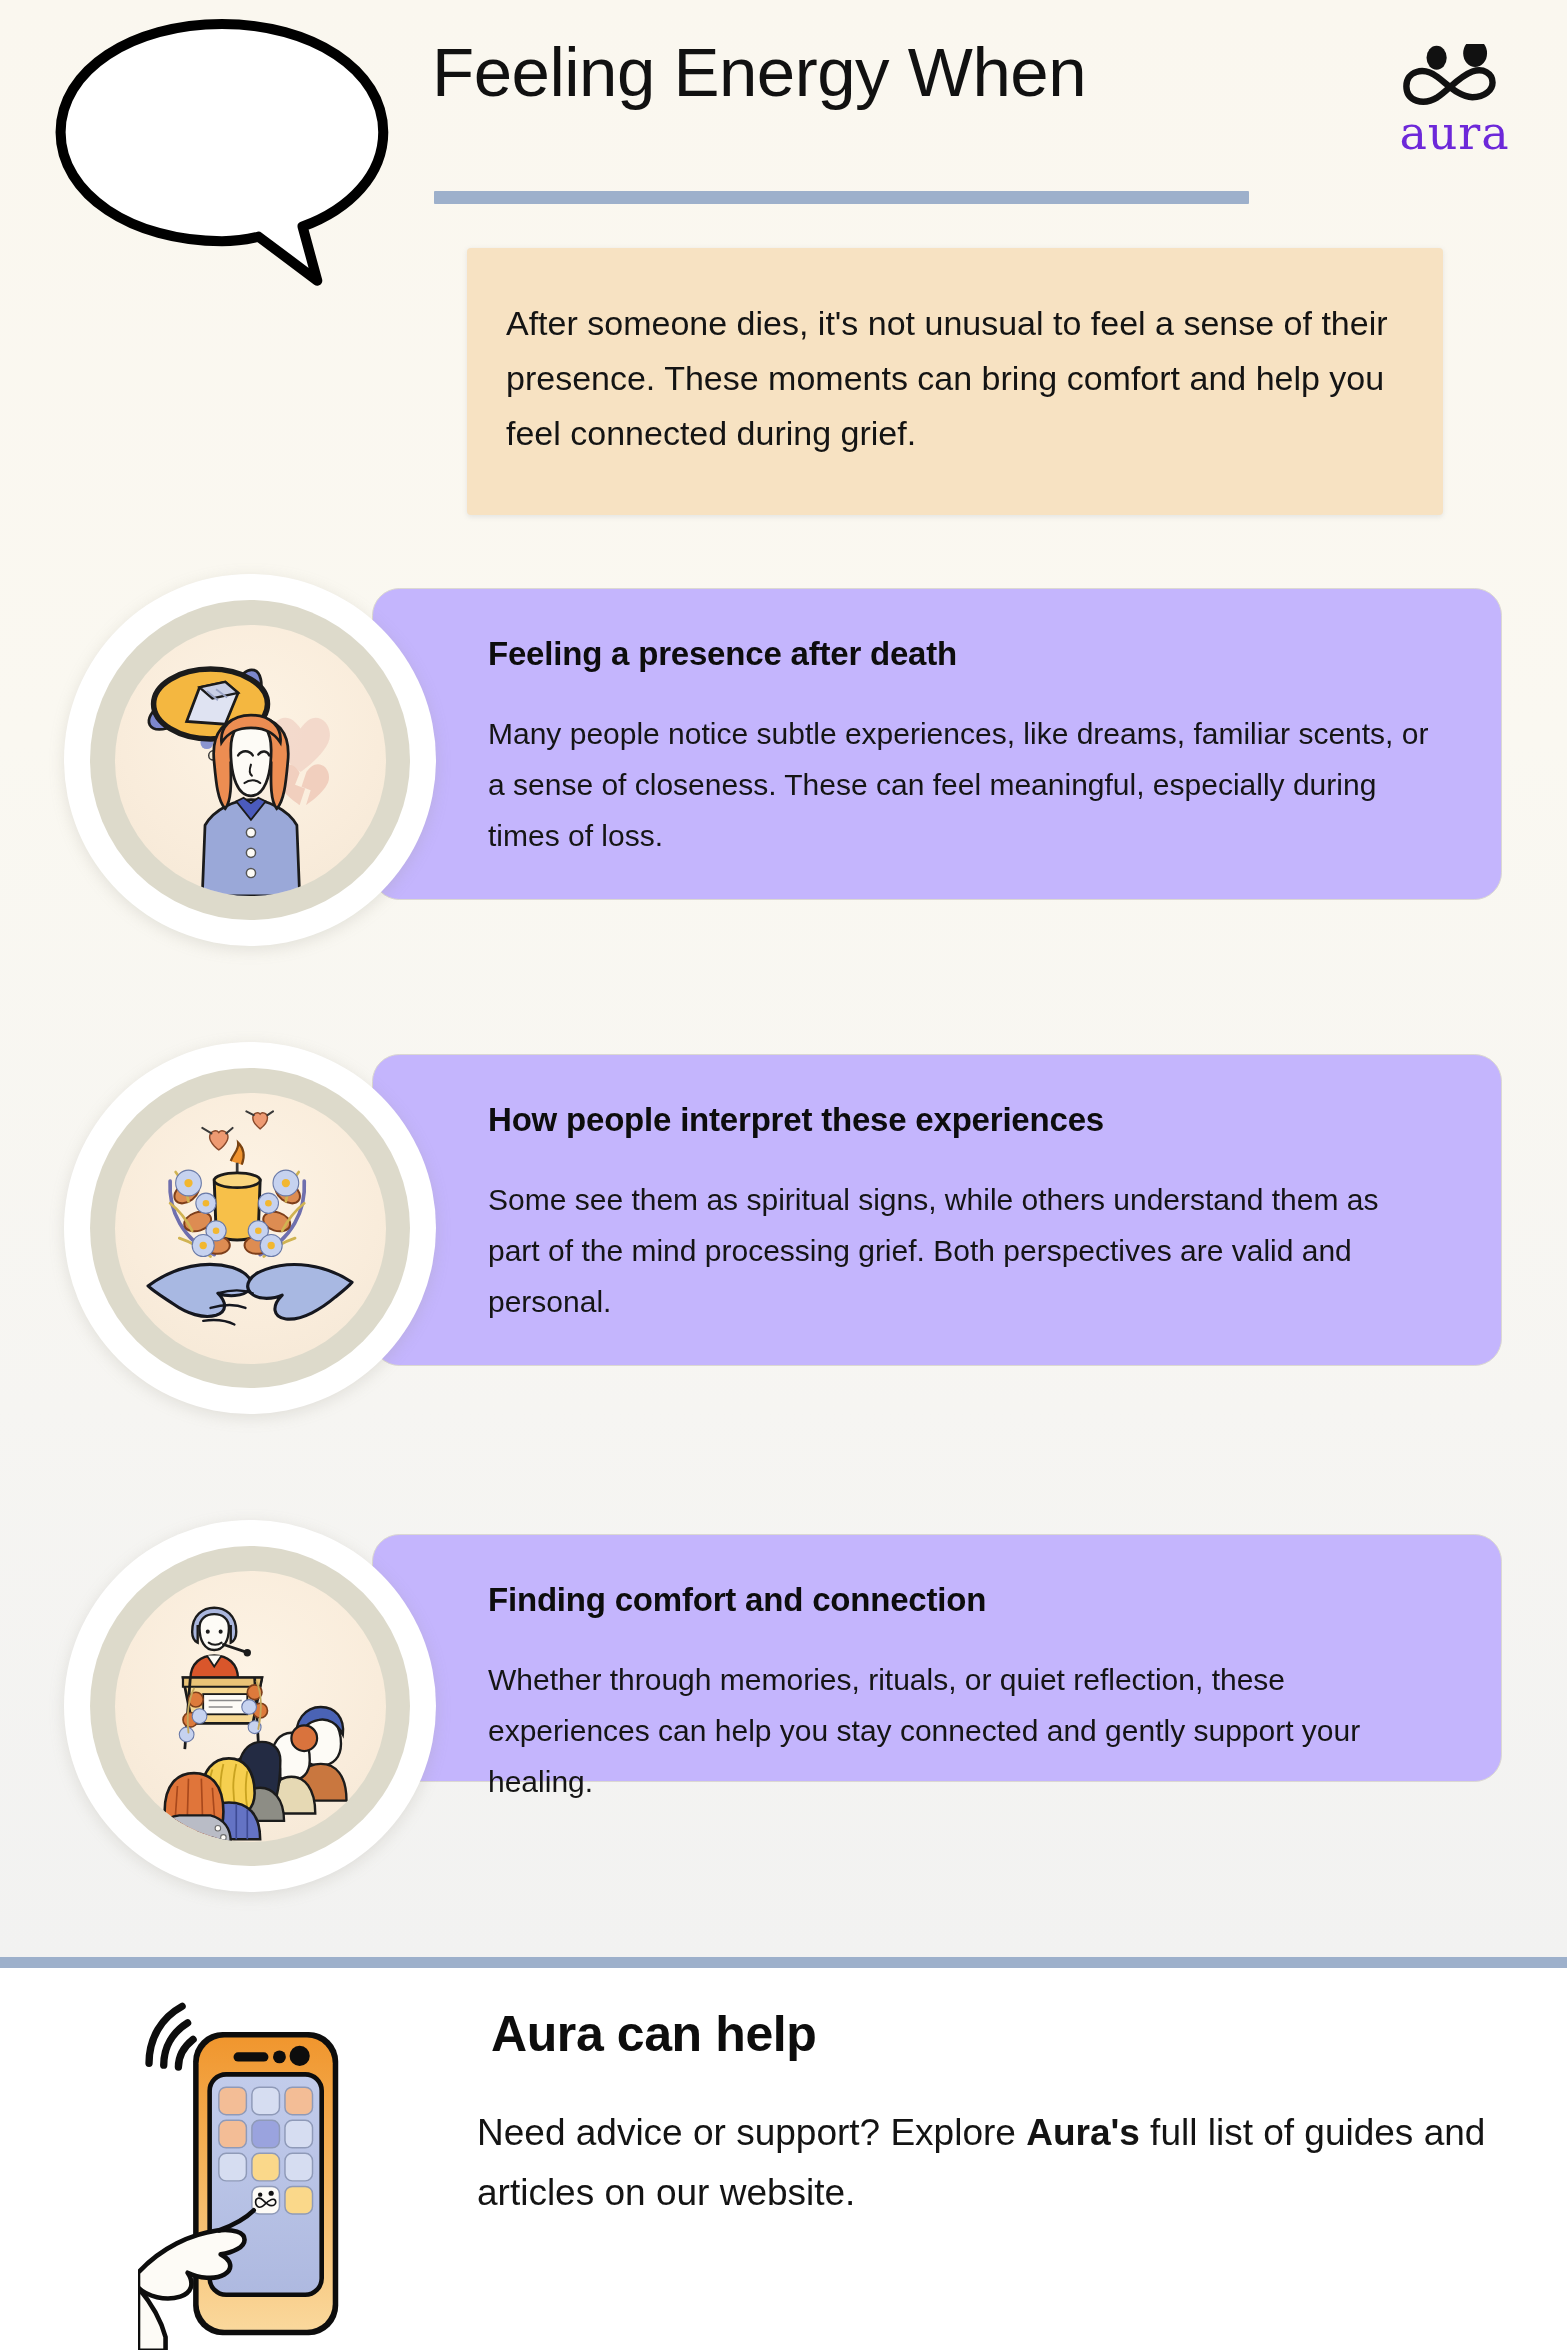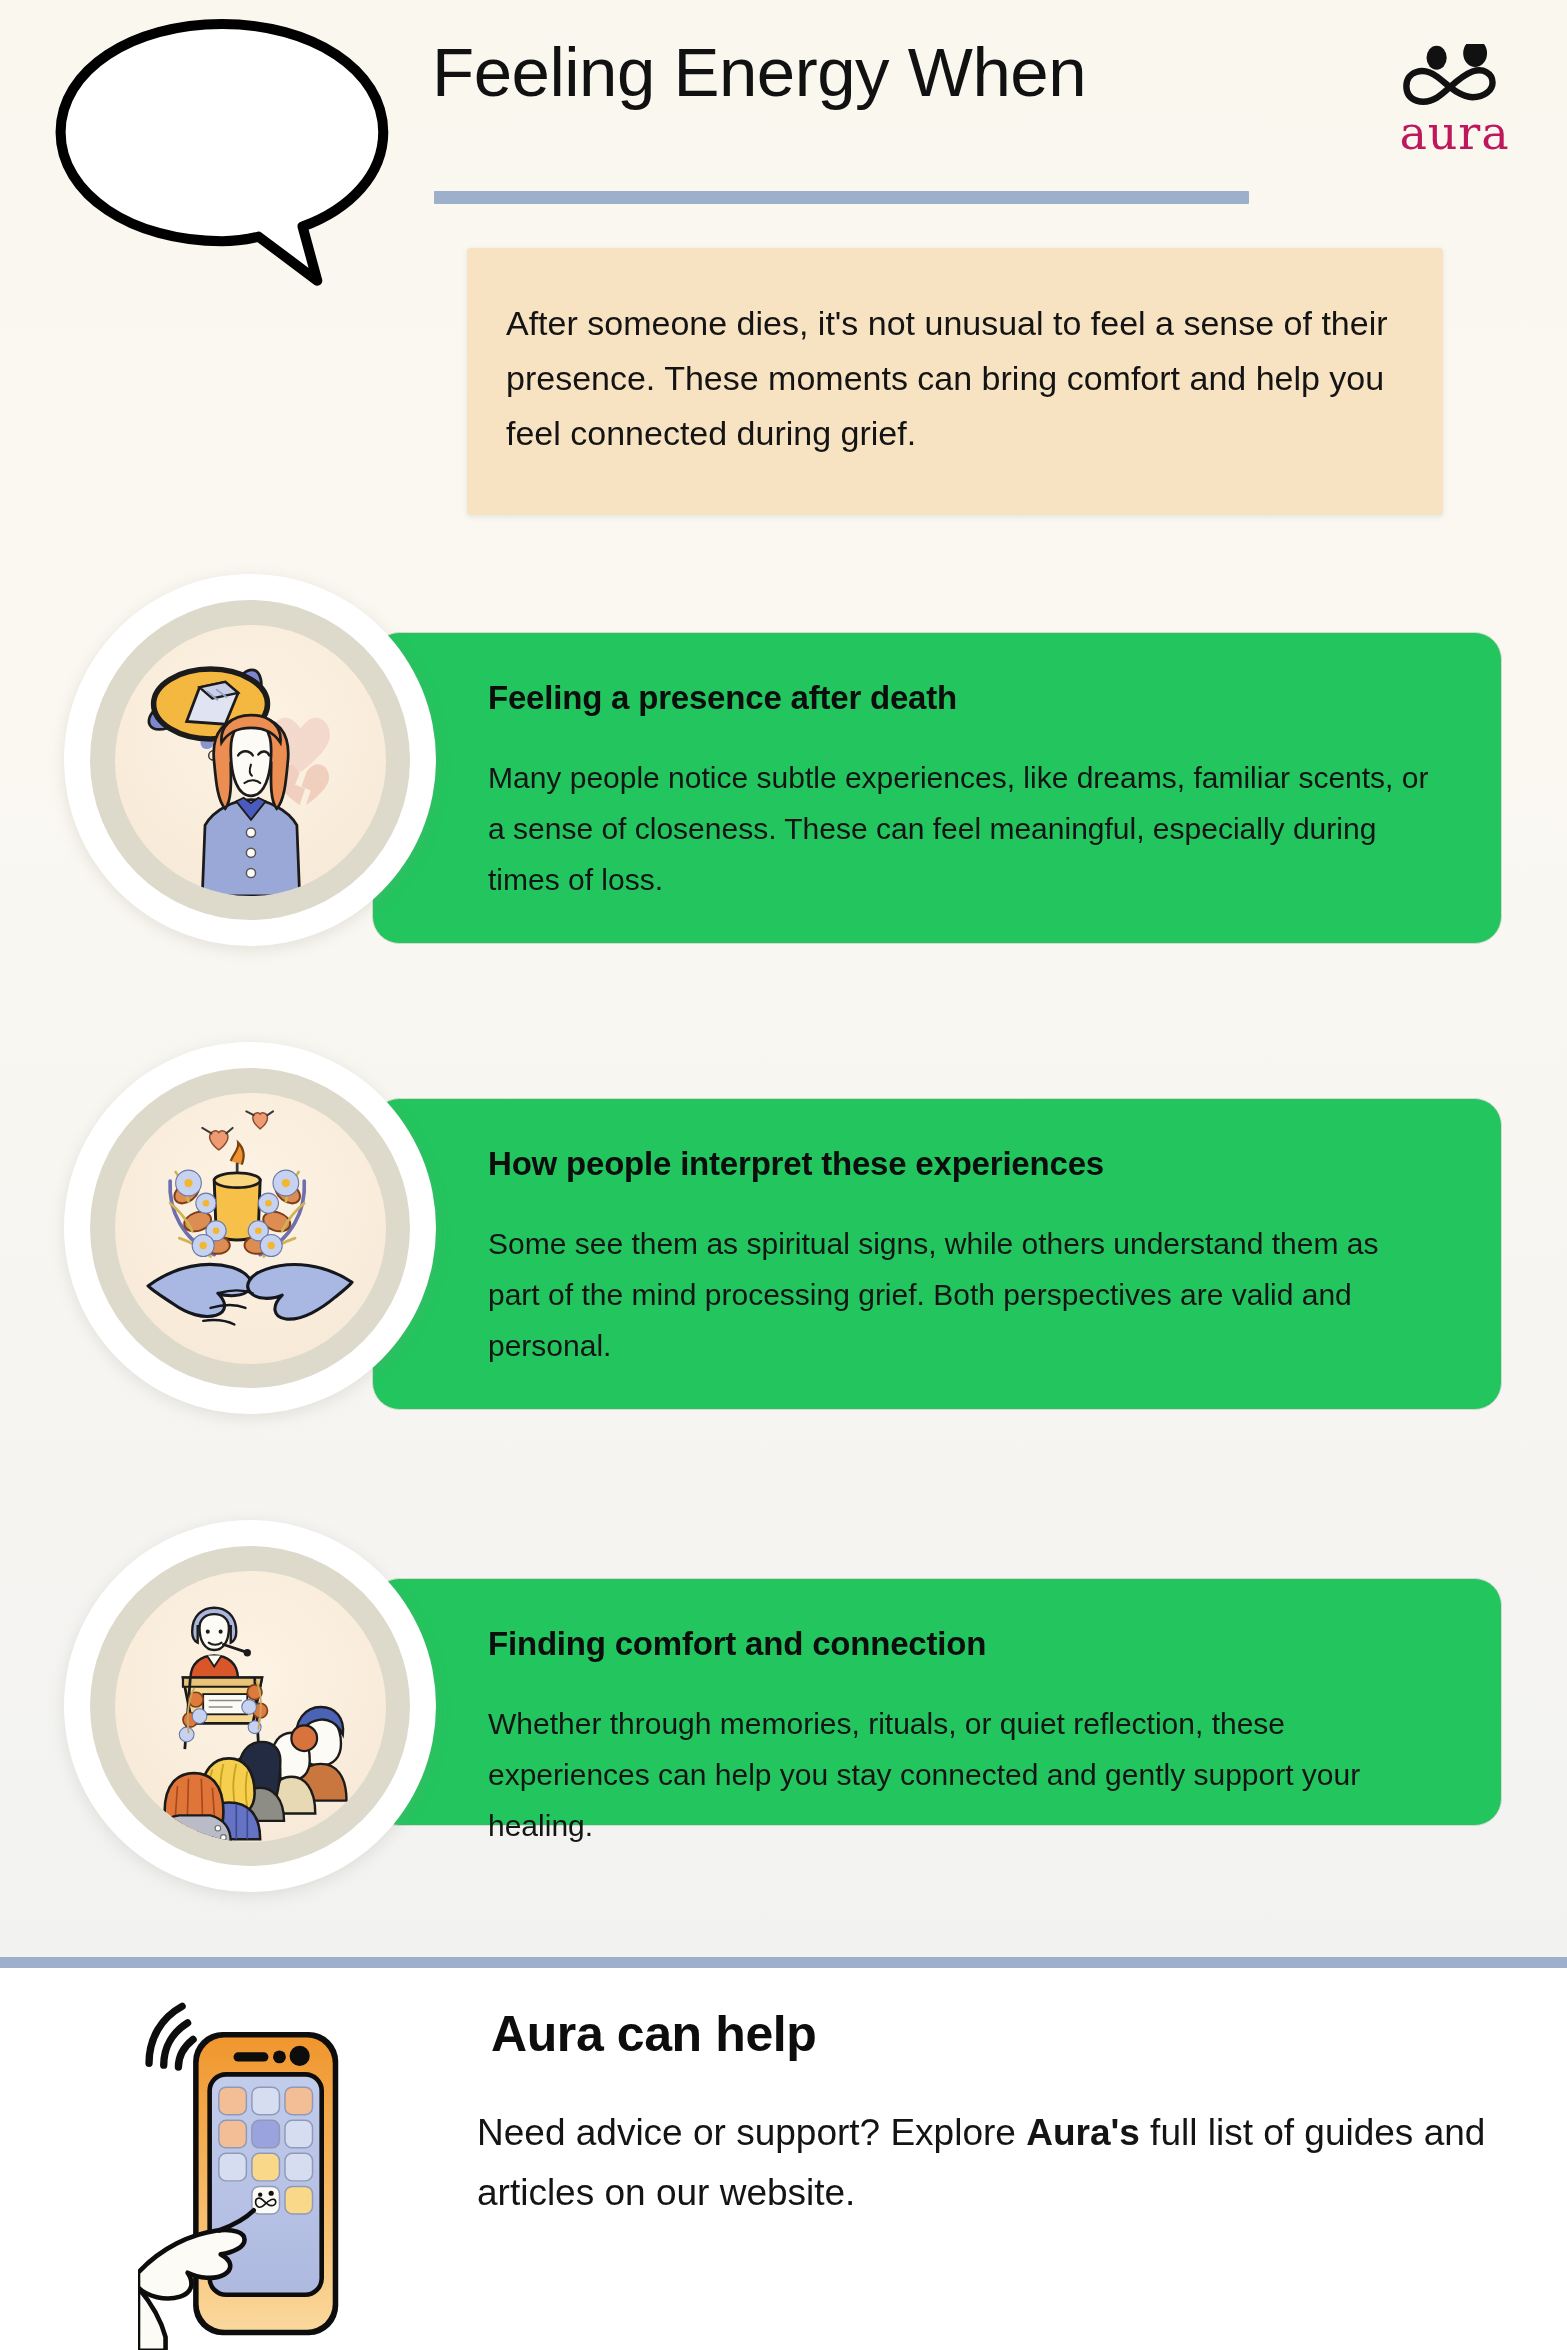--- a/index.html
+++ b/index.html
@@ -42,38 +42,38 @@
   .title-rule {
     position:absolute; left:434px; top:191px; width:815px; height:13px;
     background:#9db0cb; border-radius:0.9px;
   }
 
   .logo { position:absolute; left:1388px; top:44px; width:133px; height:110px; }
   .logo svg { display:block; }
   .logo-word {
     position:absolute; left:0; top:62px; width:133px; text-align:center;
     font-family:"DejaVu Serif", serif; font-weight:300; font-size:46px;
-    color:#be185d; letter-spacing:0.9px;
+    color:#6d28d9; letter-spacing:0.9px;
   }
 
   
   .intro {
     position:absolute; left:467px; top:248px; width:976px; height:267px;
     background:#f7e2c2; border-radius:4px;
     box-shadow:0 1.8px 5.5px rgba(120,130,150,0.16);
   }
   .intro-text {
     position:absolute; left:39px; top:48px; width:905px;
     font-size:34px; line-height:55px; color:#141414; font-weight:400;
   }
 
   
   .card {
     position:absolute; left:372px; width:1130px;
-    background:#22c55e; border:1.8px solid #dbd8d2; border-radius:27.5px;margin-top:44px;
+    background:#c4b5fd; border:1.8px solid #dbd8d2; border-radius:27.5px;
   }
   .card-1 { top:588px; height:312px; }
   .card-2 { top:1054px; height:312px; }
   .card-3 { top:1534px; height:248px; }
 
   .card-title {
     position:absolute; left:115px; top:46px; width:955px;
     font-size:33px; font-weight:700; color:#0d0d0d; letter-spacing:-0.2px;
   }
   .card-body {

